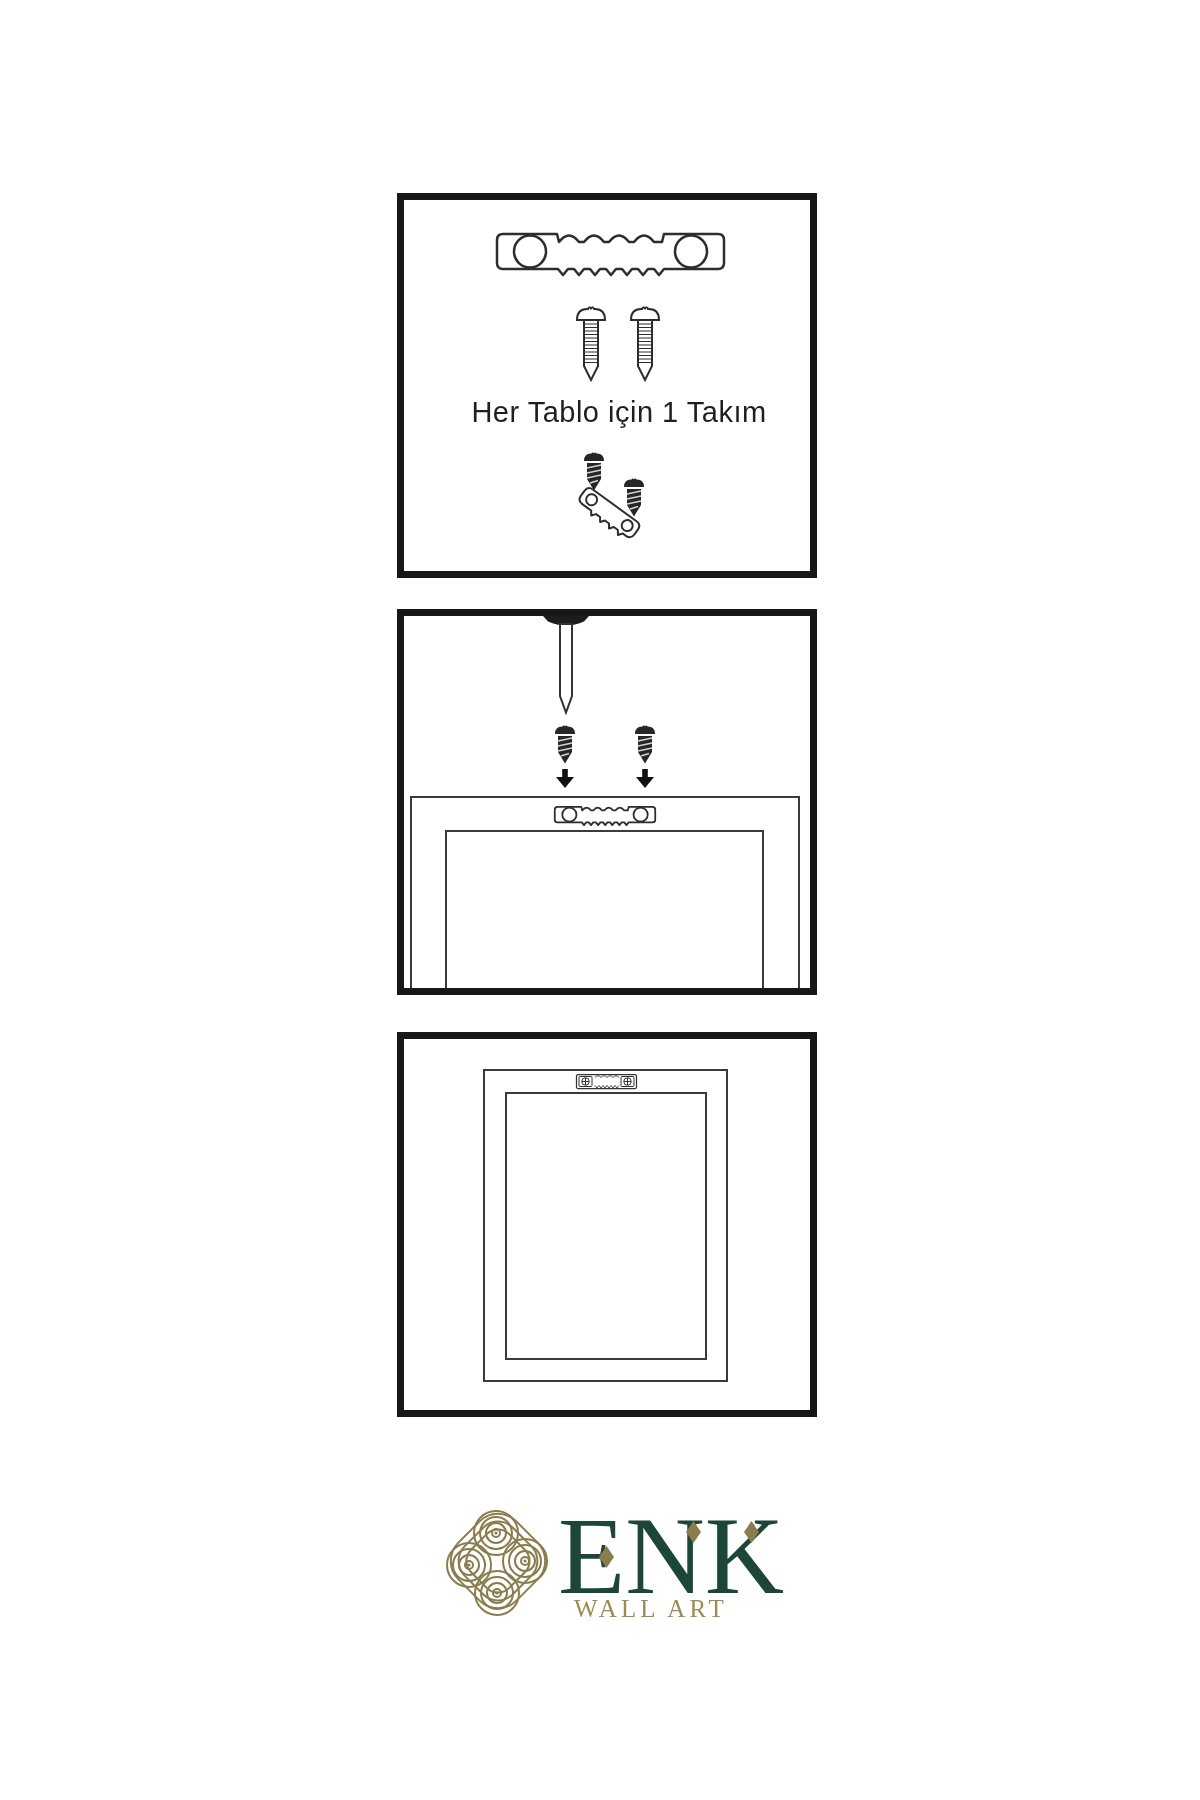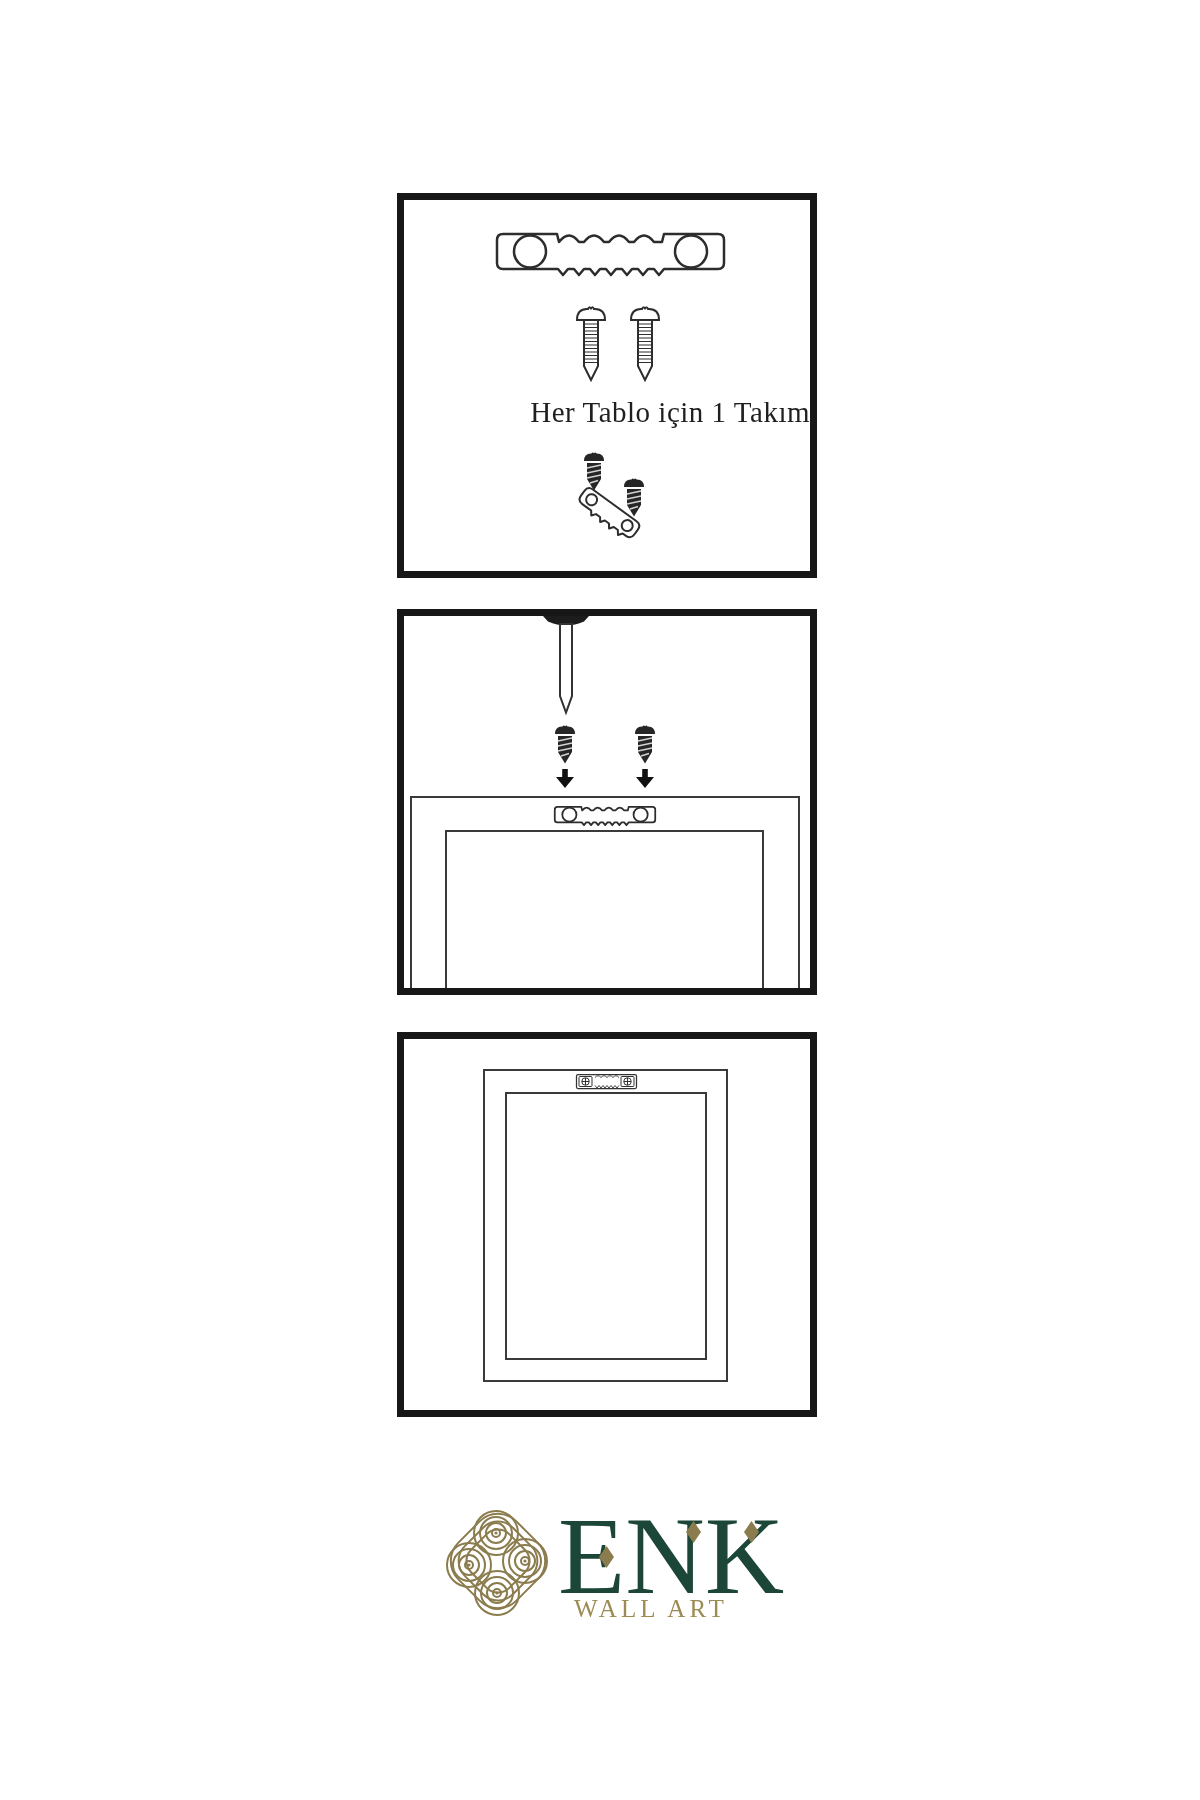--- a/index.html
+++ b/index.html
@@ -10,23 +10,23 @@
   }
   .panel{
     position:absolute;left:397px;width:420px;height:385px;
     border:7px solid #171717;box-sizing:border-box;background:#fff;
   }
   #panel-1{top:193px;}
   #panel-2{top:609px;height:386px;}
   #panel-3{top:1032px;}
   .abs{position:absolute;}
   .caption{
-    position:absolute;left:0;top:196px;width:100%;text-align:right;
+    position:absolute;left:12px;top:196px;width:100%;text-align:center;
     font-size:29px;letter-spacing:0.5px;color:#1f1f1f;
-    font-family:Liberation Serif, serif;
+    font-family:Liberation Sans, sans-serif;
   }
   .frame-line{position:absolute;border:2px solid #3a3a3a;background:#fff;box-sizing:border-box;}
   
   .logo-name{
     position:absolute;left:558px;top:1501px;line-height:1;
     font-size:110px;color:#1c4637;letter-spacing:0px;
     font-family:"Liberation Serif", serif;
   }
   .logo-sub{
     position:absolute;left:574px;top:1596px;line-height:1;

